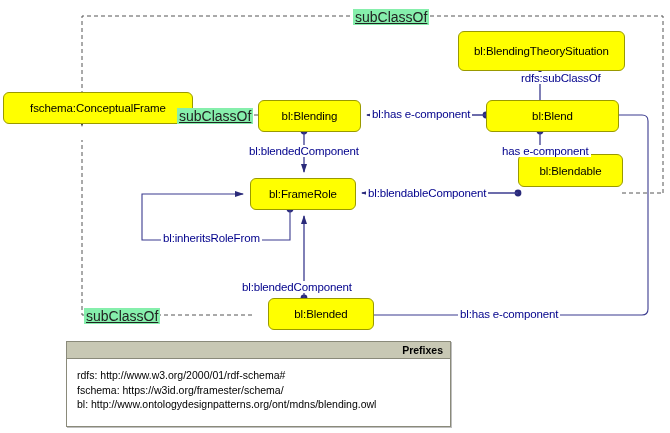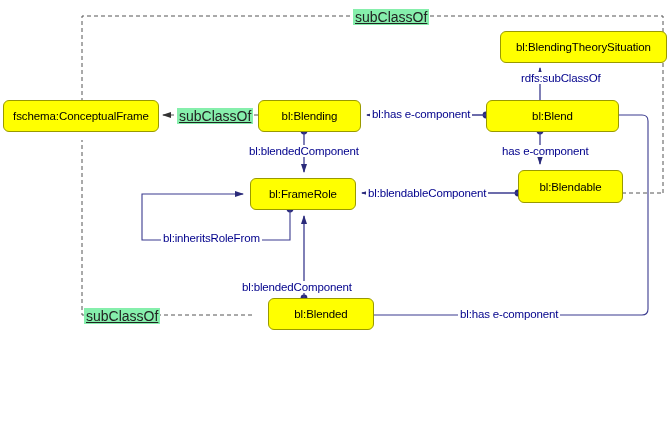--- a/index.html
+++ b/index.html
@@ -140,41 +140,41 @@
       <circle cx="304" cy="298" r="3.4" fill="#2a2a7a"></circle>
       <path d="M304,298 L304,216" fill="none" stroke="#3b3b8f" stroke-width="1.3" marker-end="url(#arrow-solid)"></path>
     </g>
 
     <g>
       <circle cx="598" cy="115" r="3.4" fill="#2a2a7a"></circle>
       <path d="M598,115 L642,115 Q648,115 648,121 L648,309 Q648,315 642,315 L366,315" fill="none" stroke="#3b3b8f" stroke-width="1.1" marker-end="url(#arrow-solid)"></path>
     </g>
   </svg>
 
-  <div class="node" style="left:3px;top:100px;width:156px;height:32px;">
+  <div class="node" style="left:3px;top:92px;width:190px;height:32px;">
     <span>fschema:ConceptualFrame</span>
   </div>
 
   <div class="node" style="left:258px;top:100px;width:103px;height:32px;">
     <span>bl:Blending</span>
   </div>
 
-  <div class="node" style="left:500px;top:31px;width:167px;height:32px;">
+  <div class="node" style="left:458px;top:31px;width:167px;height:40px;">
     <span>bl:BlendingTheorySituation</span>
   </div>
 
   <div class="node" style="left:486px;top:100px;width:133px;height:32px;">
     <span>bl:Blend</span>
   </div>
 
   <div class="node" style="left:250px;top:178px;width:106px;height:32px;">
     <span>bl:FrameRole</span>
   </div>
 
-  <div class="node" style="left:518px;top:170px;width:105px;height:33px;">
+  <div class="node" style="left:518px;top:154px;width:105px;height:33px;">
     <span>bl:Blendable</span>
   </div>
 
   <div class="node" style="left:252px;top:298px;width:106px;height:32px;margin-left:16px;">
     <span>bl:Blended</span>
   </div>
 
   <div class="sclabel" style="left:353px;top:9px;">subClassOf</div>
 
   <div class="sclabel" style="left:177px;top:108px;">subClassOf</div>
@@ -190,14 +190,24 @@
   <div class="edgelabel" style="left:500px;top:145px;">has e-component</div>
 
   <div class="edgelabel" style="left:366px;top:187px;">bl:blendableComponent</div>
 
   <div class="edgelabel" style="left:161px;top:232px;">bl:inheritsRoleFrom</div>
 
   <div class="edgelabel" style="left:240px;top:250px;margin-top:31px;">bl:blendedComponent</div>
 
   <div class="edgelabel" style="left:458px;top:308px;">bl:has e-component</div>
 
+  <div id="prefixbox">
+    <div id="prefixhdr">
+      <span>Prefixes</span>
+    </div>
+    <div id="prefixbody">
+      <div>rdfs: http://www.w3.org/2000/01/rdf-schema#</div>
+      <div>fschema: https://w3id.org/framester/schema/</div>
+      <div>bl: http://www.ontologydesignpatterns.org/ont/mdns/blending.owl</div>
+    </div>
+  </div>
 
 </div>
 
 </body></html>

